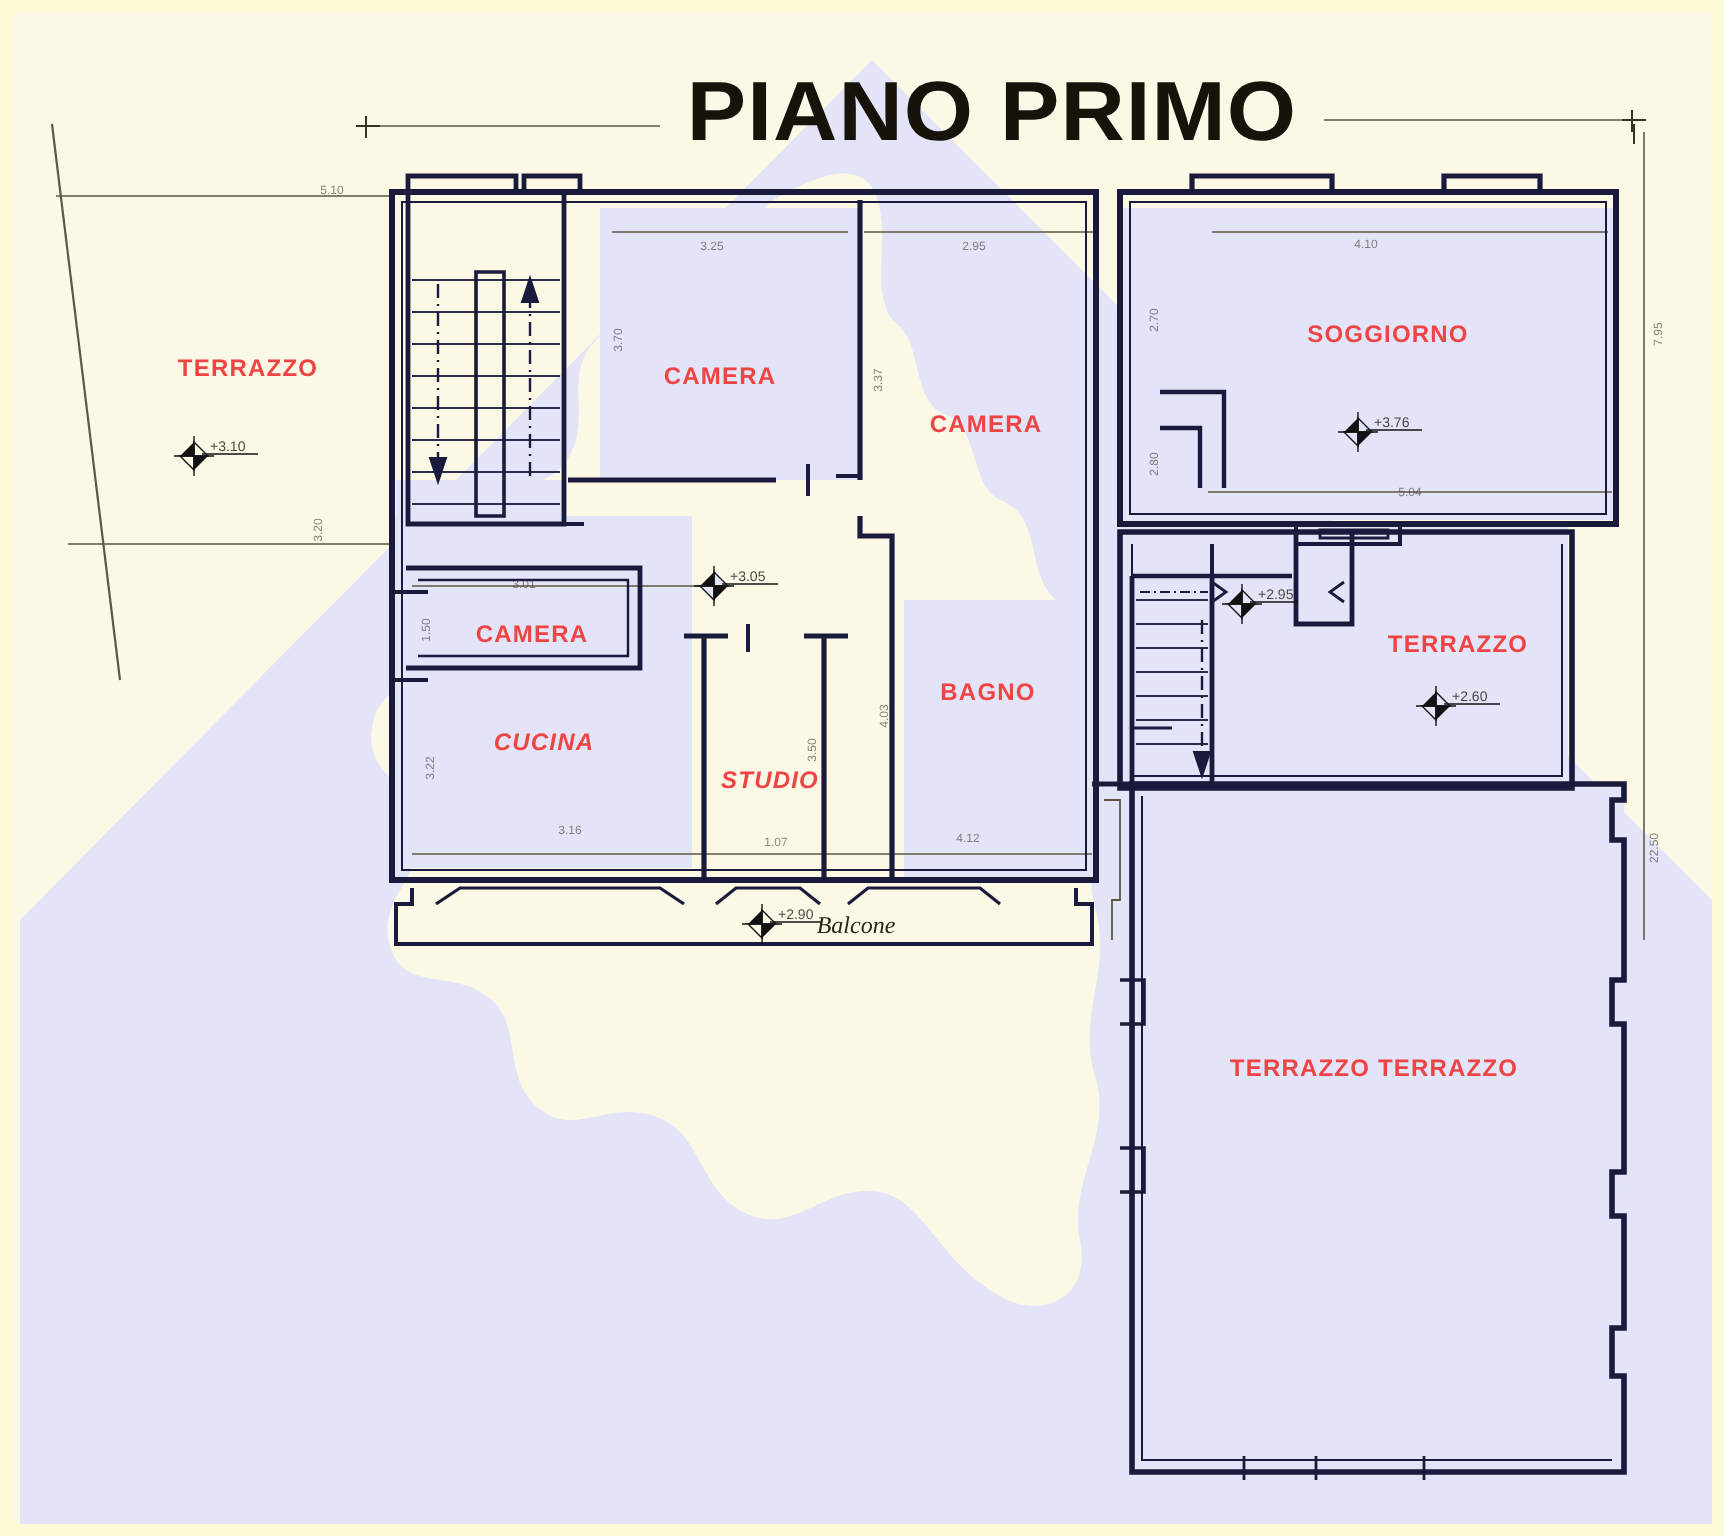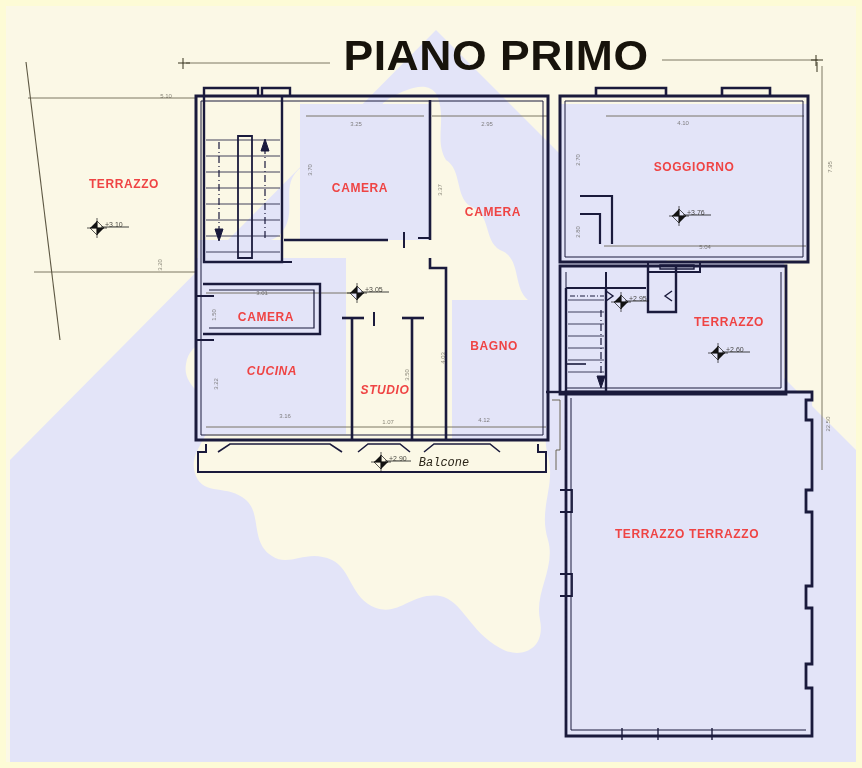--- a/index.html
+++ b/index.html
@@ -352,21 +352,21 @@
     <div class="room-label" style="left:360px; top:188px;">CAMERA</div>
     <div class="room-label" style="left:493px; top:212px;">CAMERA</div>
     <div class="room-label" style="left:694px; top:167px;">SOGGIORNO</div>
     <div class="room-label" style="left:266px; top:317px;">CAMERA</div>
     <div class="room-label" style="left:272px; top:371px;font-style:italic;">CUCINA</div>
     <div class="room-label" style="left:385px; top:390px;font-style:italic;">STUDIO</div>
     <div class="room-label" style="left:494px; top:346px;">BAGNO</div>
     <div class="room-label" style="left:729px; top:322px;">TERRAZZO</div>
     <div class="room-label" style="left:687px; top:534px;">TERRAZZO TERRAZZO</div>
 
-    <div class="balcone-label" style="left:444px; top:463px;font-family:Liberation Mono, monospace;">Balcone</div>
+    <div class="balcone-label" style="left:428px; top:463px;">Balcone</div>
 
     <div class="elev-text" style="left:105px; top:224px;">+3.10</div>
     <div class="elev-text" style="left:365px; top:289px;">+3.05</div>
     <div class="elev-text" style="left:687px; top:212px;">+3.76</div>
     <div class="elev-text" style="left:629px; top:298px;">+2.95</div>
     <div class="elev-text" style="left:726px; top:349px;">+2.60</div>
     <div class="elev-text" style="left:389px; top:458px;">+2.90</div>
 
     <div class="dim-text horiz" style="left:356px; top:124px;">3.25</div>
     <div class="dim-text horiz" style="left:487px; top:124px;">2.95</div>

